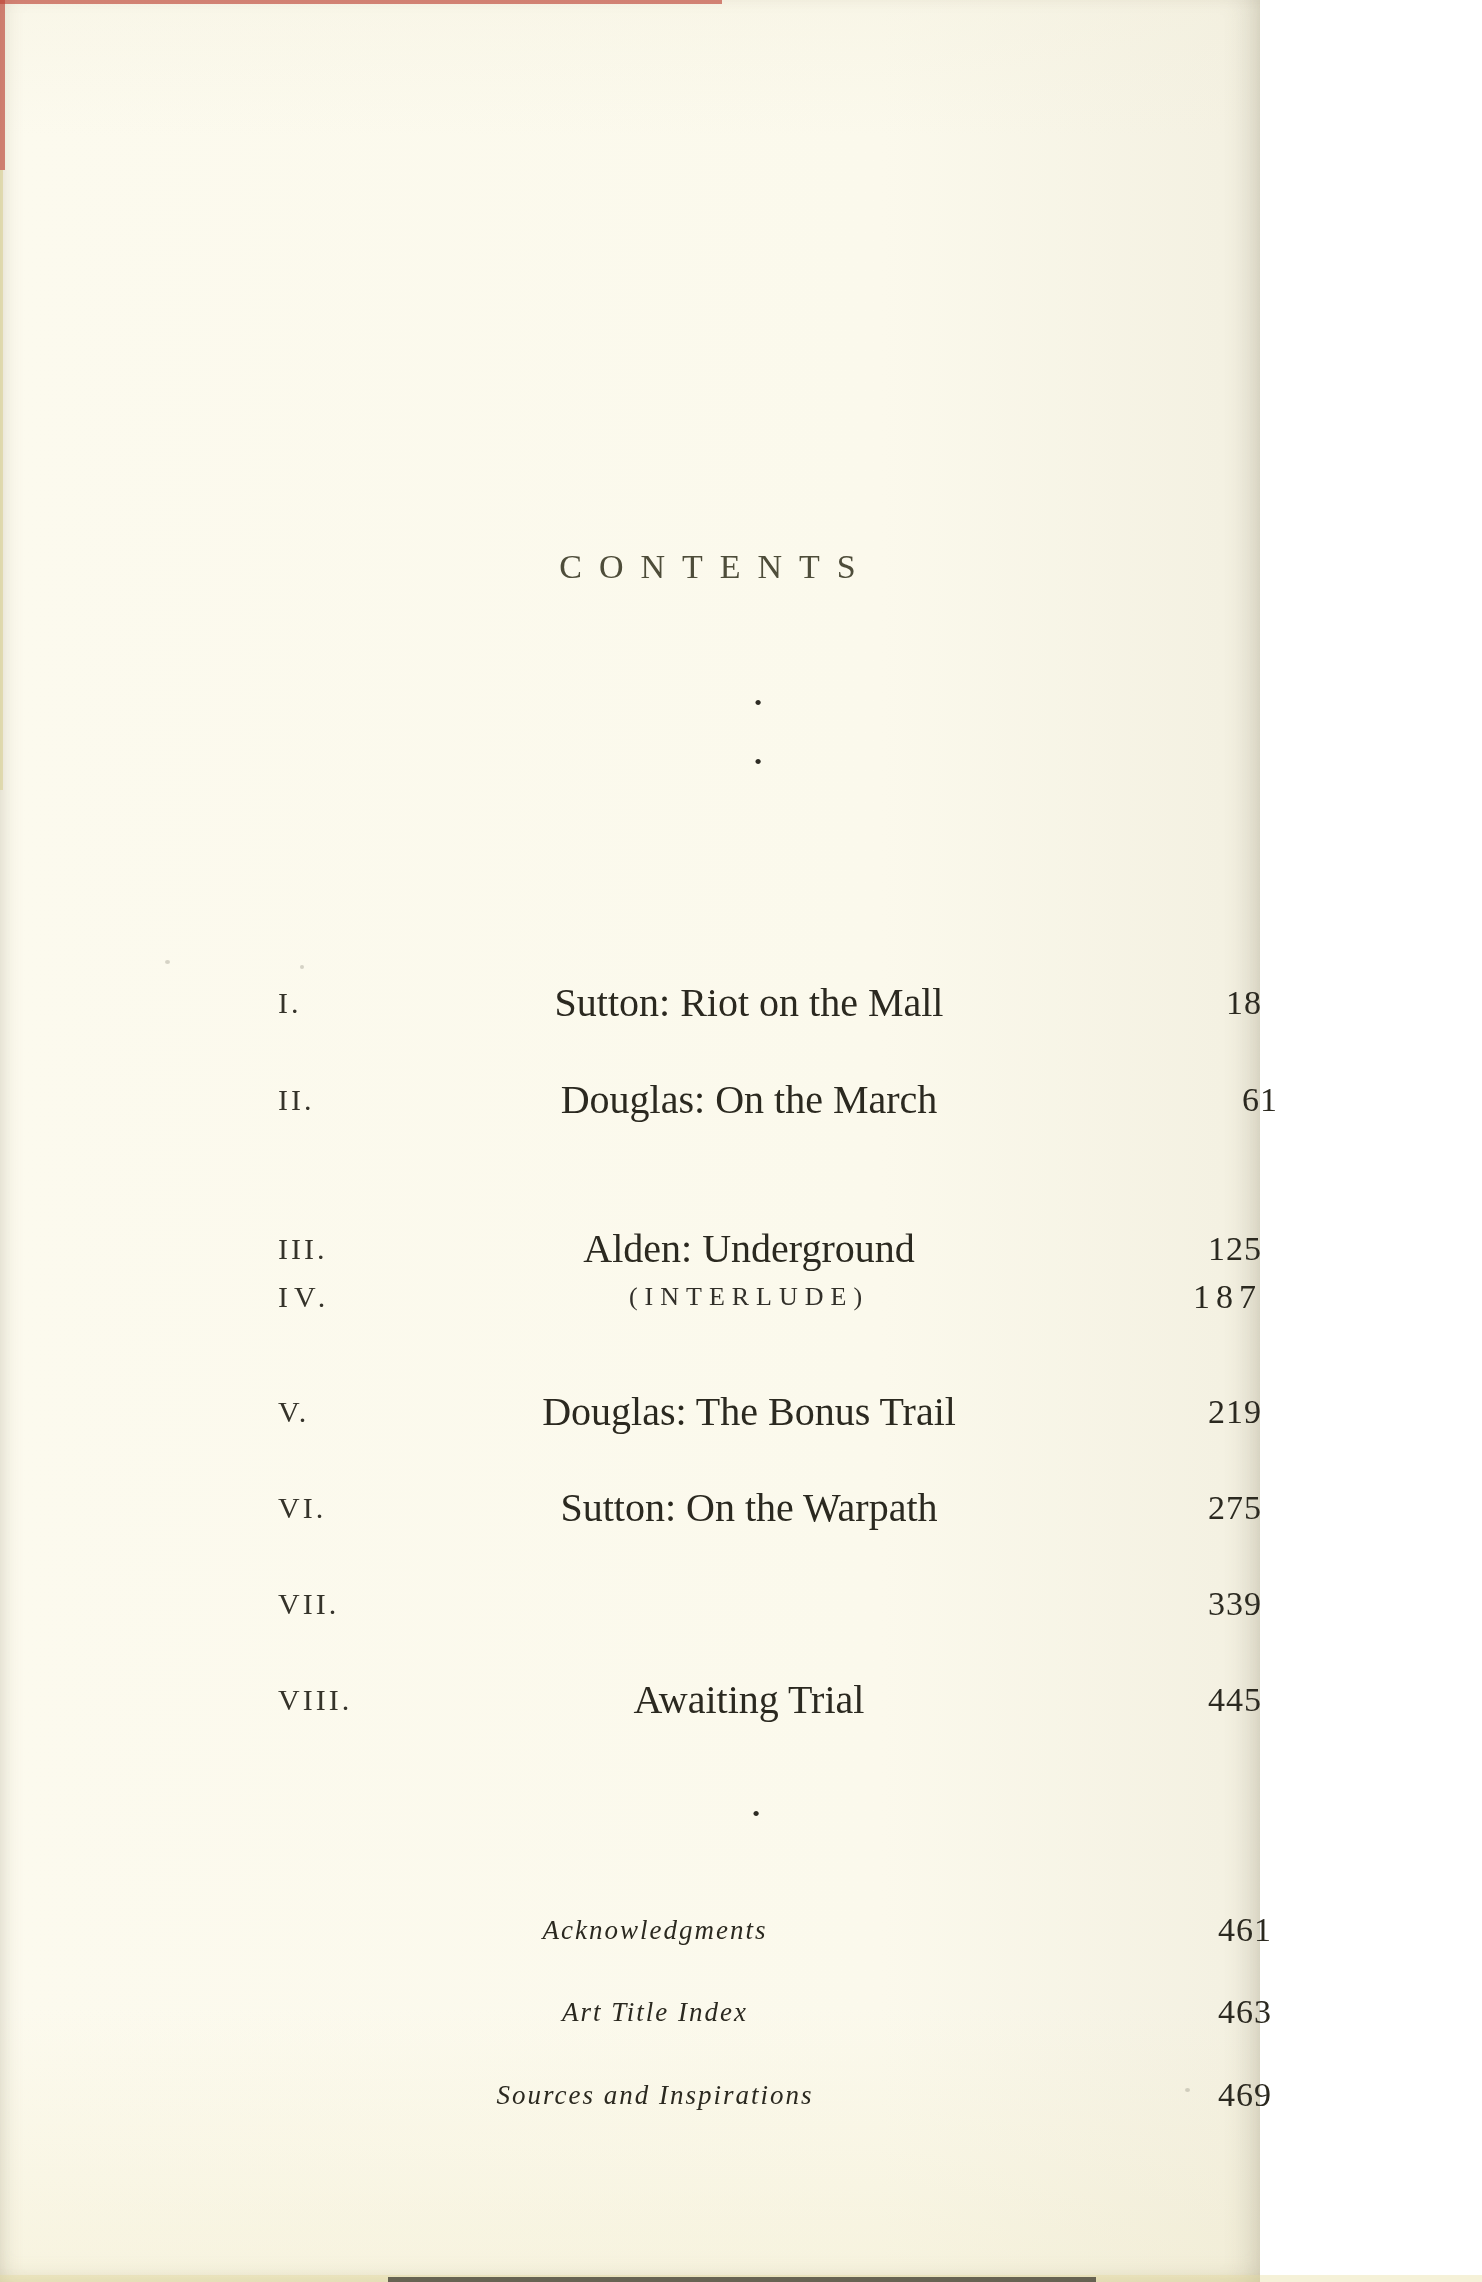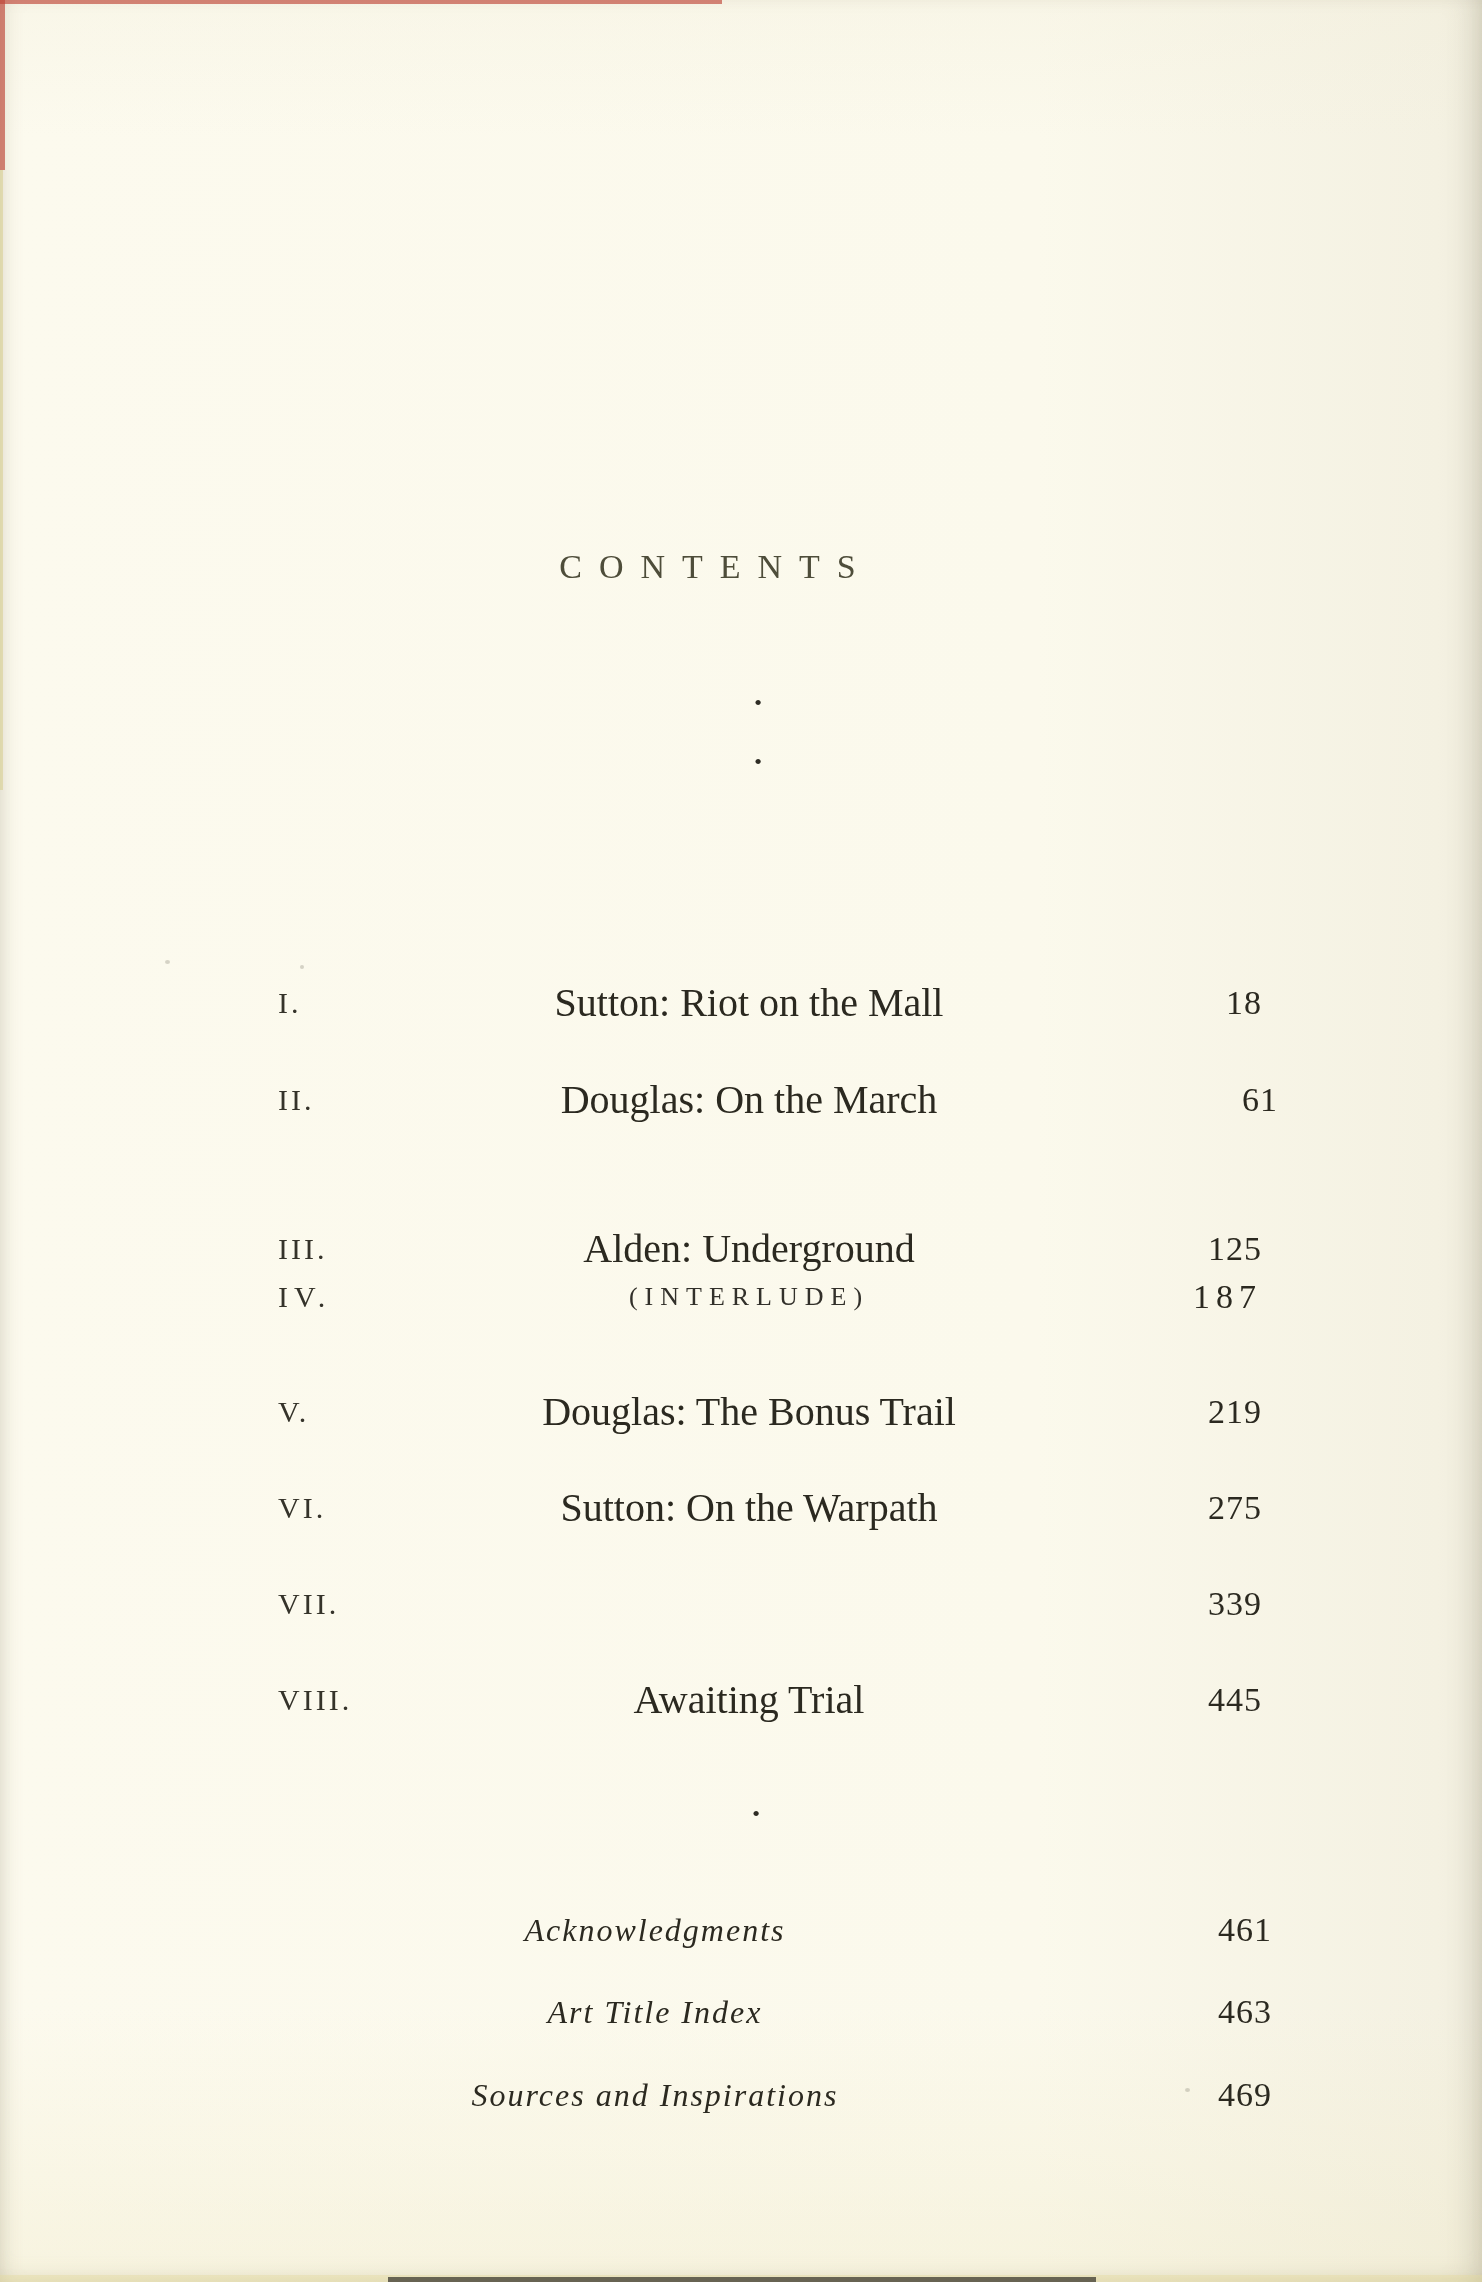--- a/index.html
+++ b/index.html
@@ -3,21 +3,21 @@
 <meta charset="utf-8">
 <style>
   html, body { margin: 0; padding: 0; }
   body {
     width: 1482px; height: 2282px;
     font-family: "Liberation Serif", "DejaVu Serif", serif;
     overflow: hidden;
   }
   .page {
     position: relative;
-    width: 1482px; height: 2282px;
+    width: 1260px; height: 2282px;
     background:
       linear-gradient(180deg, rgba(240,236,216,0.25) 0%, rgba(251,249,236,0) 6%, rgba(251,249,236,0) 88%, rgba(238,231,196,0.35) 100%),
       linear-gradient(90deg, #fcfaee 0%, #fbf9ec 70%, #f4f1e2 97%, #efecdc 100%);
     box-shadow:
       inset 14px 0 22px -14px rgba(130,120,95,0.30),
       inset -22px 0 30px -18px rgba(120,112,88,0.28),
       inset 0 -16px 24px -14px rgba(160,148,100,0.22);
   }
 
   
@@ -72,21 +72,21 @@
     color: #2b2920;
   }
   .row.interlude .title { font-size: 26px; letter-spacing: 7px; color: #32302a; }
   .row.spread .numeral { letter-spacing: 6px; }
   .row.spread .pagenum { letter-spacing: 6px; }
 
   
   .back-row .title {
     left: 655px;
     font-style: italic;
-    font-size: 32px; letter-spacing: 2px;
+    font-size: 27px; letter-spacing: 2px;
   }
   .back-row .pagenum { right: 210px; }
 </style>
 </head>
 <body>
 
 <div class="page">
 
   <div class="artifact edge-top-red"></div>
   <div class="artifact edge-left-red"></div>

